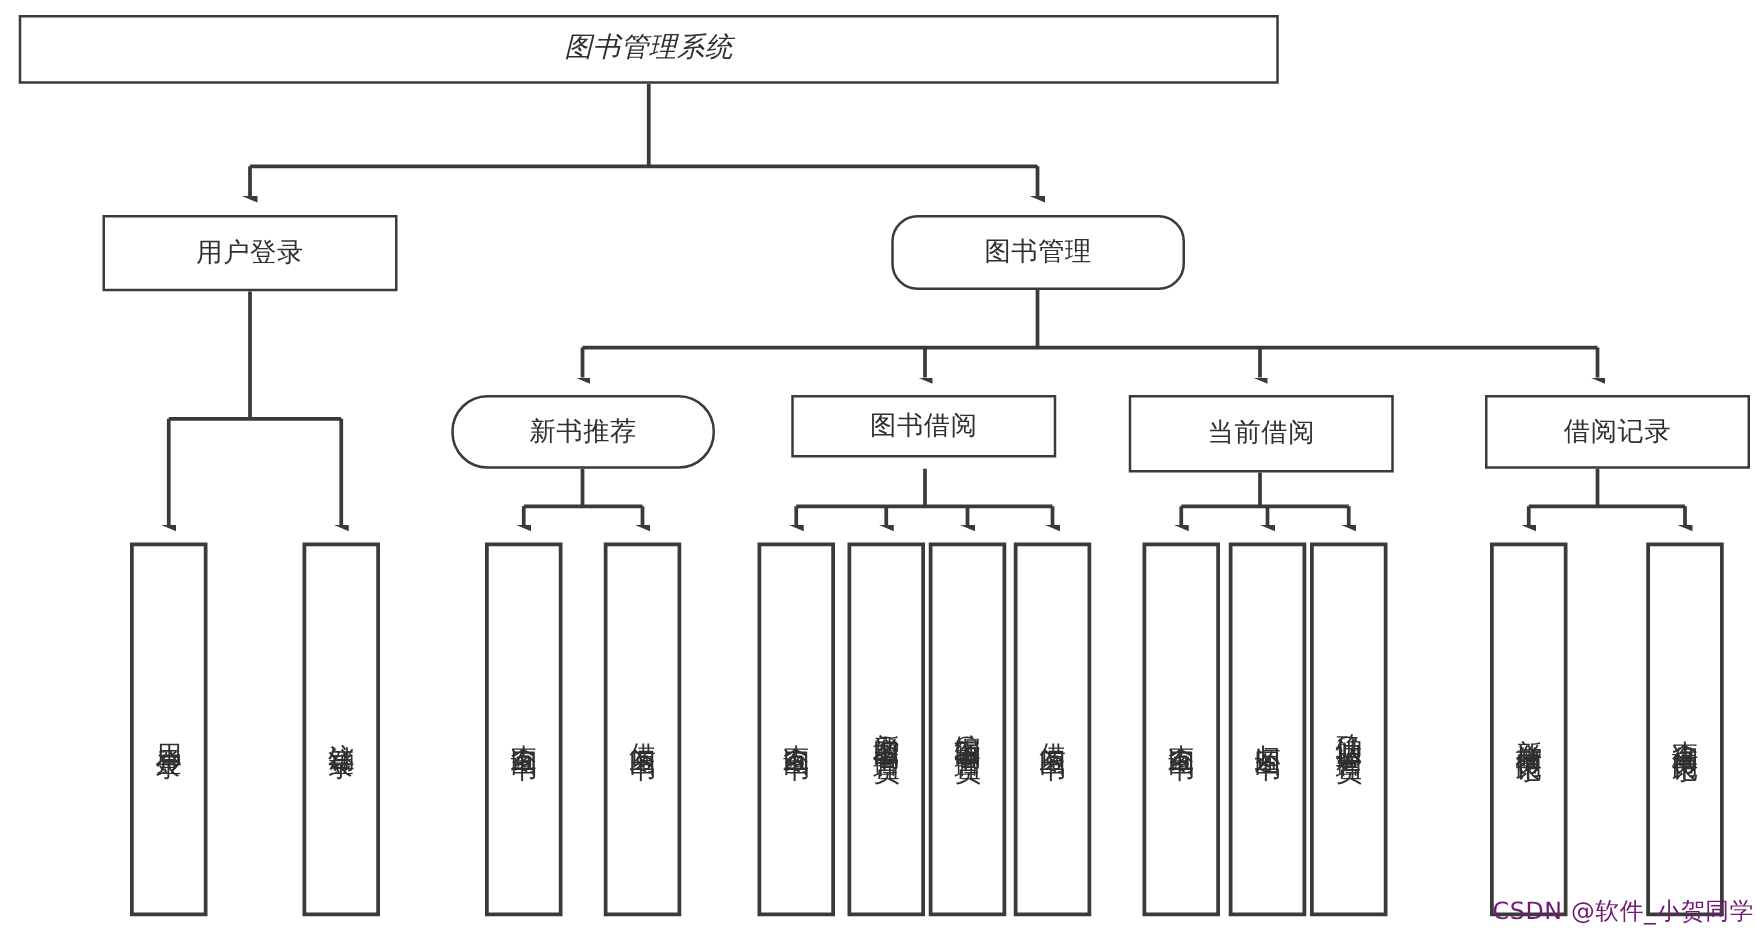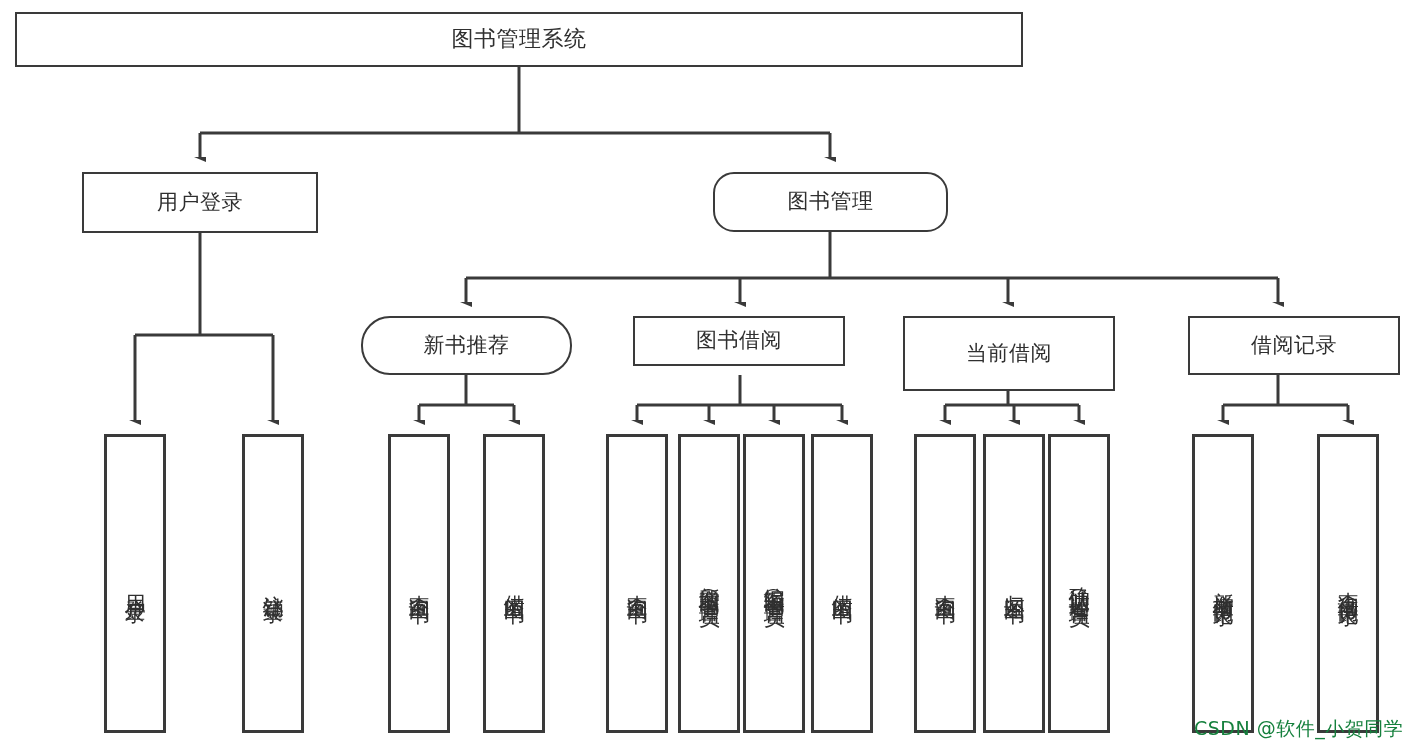--- a/index.html
+++ b/index.html
@@ -42,20 +42,21 @@
     line-height: 1.12;
     color: #2f2f2f;
     letter-spacing: 0.5px;
     white-space: nowrap;
   }
   
   .node.root {
     border-width: 2px;
     box-shadow: inset 0 2px 0 #ffffff, inset 0 -2px 0 #ffffff,
                 0 0 0 0 rgba(0,0,0,0);
+    font-style: italic;
   }
   .node.root .label { font-size: 22px; }
 
   
   .node.vert {
     align-items: center;
     justify-content: center;
     border-width: 3px;
   }
   .node.vert .label {
@@ -63,21 +64,21 @@
     text-orientation: upright;
     font-size: 21px;
     line-height: 1.25;
     letter-spacing: 3px;
     white-space: normal;
     max-height: 100%;
   }
   .watermark {
     position: absolute;
     font-size: 19px;
-    color: #15803d;
+    color: #701a75;
     letter-spacing: 0.5px;
     white-space: nowrap;
     z-index: 5;
     font-family: "DejaVu Sans", "Liberation Sans", sans-serif;
   }
 </style>
 </head>
 <body>
 
 <div id="canvas">
@@ -145,21 +146,21 @@
   </div>
 
   <div class="node" style="left:361px; top:316px; width:211px; height:59px;border-radius:29px;">
     <span class="label">新书推荐</span>
   </div>
 
   <div class="node" style="left:633px; top:316px; width:212px; height:50px;">
     <span class="label">图书借阅</span>
   </div>
 
-  <div class="node" style="left:903px; top:316px; width:212px; height:75px;">
+  <div class="node" style="left:903px; top:316px; width:212px; height:62px;">
     <span class="label">当前借阅</span>
   </div>
 
   <div class="node" style="left:1188px; top:316px; width:212px; height:59px;align-items:center;">
     <span class="label">借阅记录</span>
   </div>
 
   <div class="node vert" style="left:104px; top:434px; width:62px; height:299px;">
     <span class="label">用户登录</span>
   </div>

